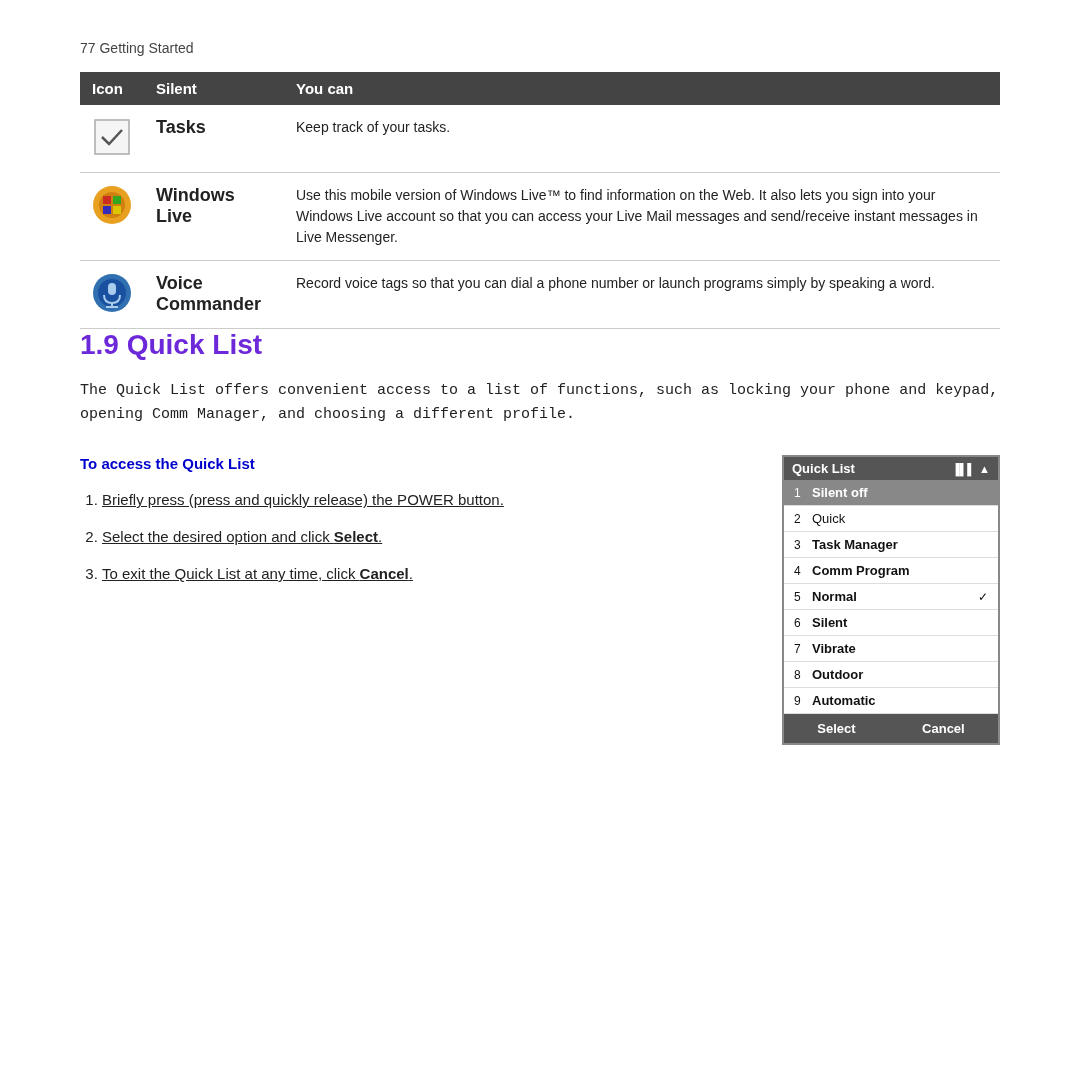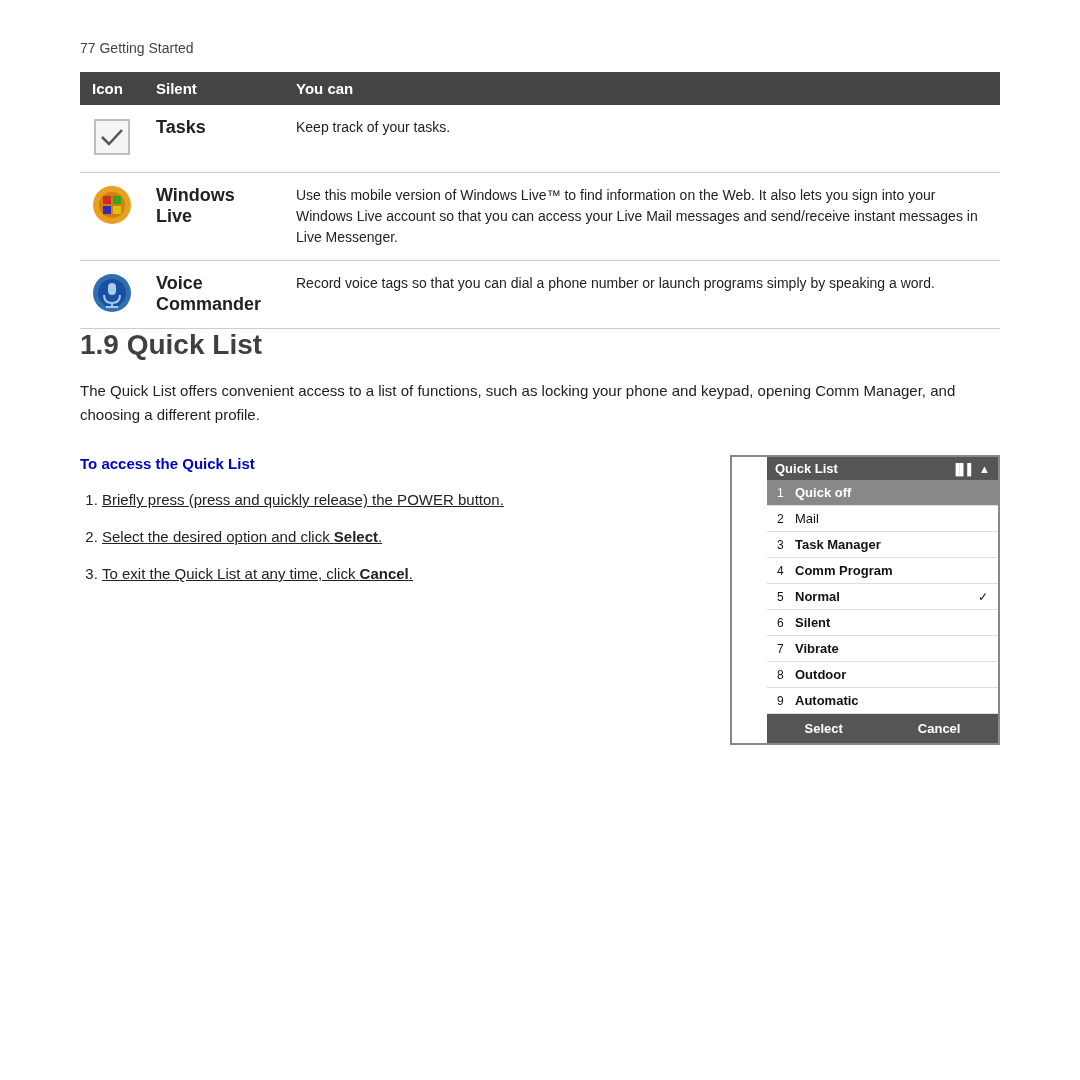--- a/index.html
+++ b/index.html
@@ -65,29 +65,30 @@
 
     .program-table td.desc-cell {
       font-size: 14px;
       line-height: 1.5;
     }
 
     
     .section-title {
       font-size: 28px;
       font-weight: bold;
-      color: #404040;
+      color: #6d28d9;
       margin-bottom: 18px;
     }
 
     .section-intro {
       font-size: 15px;
       line-height: 1.6;
       margin-bottom: 28px;
       color: #222;
+      font-family: Liberation Mono, monospace;
     }
 
     
     .quick-list-area {
       display: flex;
       gap: 44px;
       align-items: flex-start;
     }
 
     .instructions {
@@ -107,25 +108,24 @@
       font-size: 15px;
       text-decoration: underline;
     }
 
     .instructions ol li {
       margin-bottom: 10px;
     }
 
     
     .phone-screenshot {
-      width: 270px;
+      width: 218px;
       border: 2px solid #888;
       background: #fff;
       font-size: 13px;
-      padding-left: 35px;
     }
 
     .phone-titlebar {
       background: #555;
       color: #fff;
       padding: 4px 8px;
       display: flex;
       justify-content: space-between;
       align-items: center;
       font-size: 13px;
@@ -289,25 +289,25 @@
         <span>Quick List</span>
         <div class="phone-titlebar-icons">
           <span>▐▌▌</span>
           <span>▲</span>
         </div>
       </div>
 
       <ul class="phone-list">
         <li class="highlighted">
           <span class="item-num">1</span>
-          <span class="item-label">Quick off</span>
+          <span class="item-label">Silent off</span>
         </li>
         <li>
           <span class="item-num">2</span>
-          <span class="item-label">Mail</span>
+          <span class="item-label">Quick</span>
         </li>
         <li>
           <span class="item-num">3</span>
           <span class="item-label bold-item"><strong>Task Manager</strong></span>
         </li>
         <li>
           <span class="item-num">4</span>
           <span class="item-label bold-item"><strong>Comm Program</strong></span>
         </li>
         <li>

